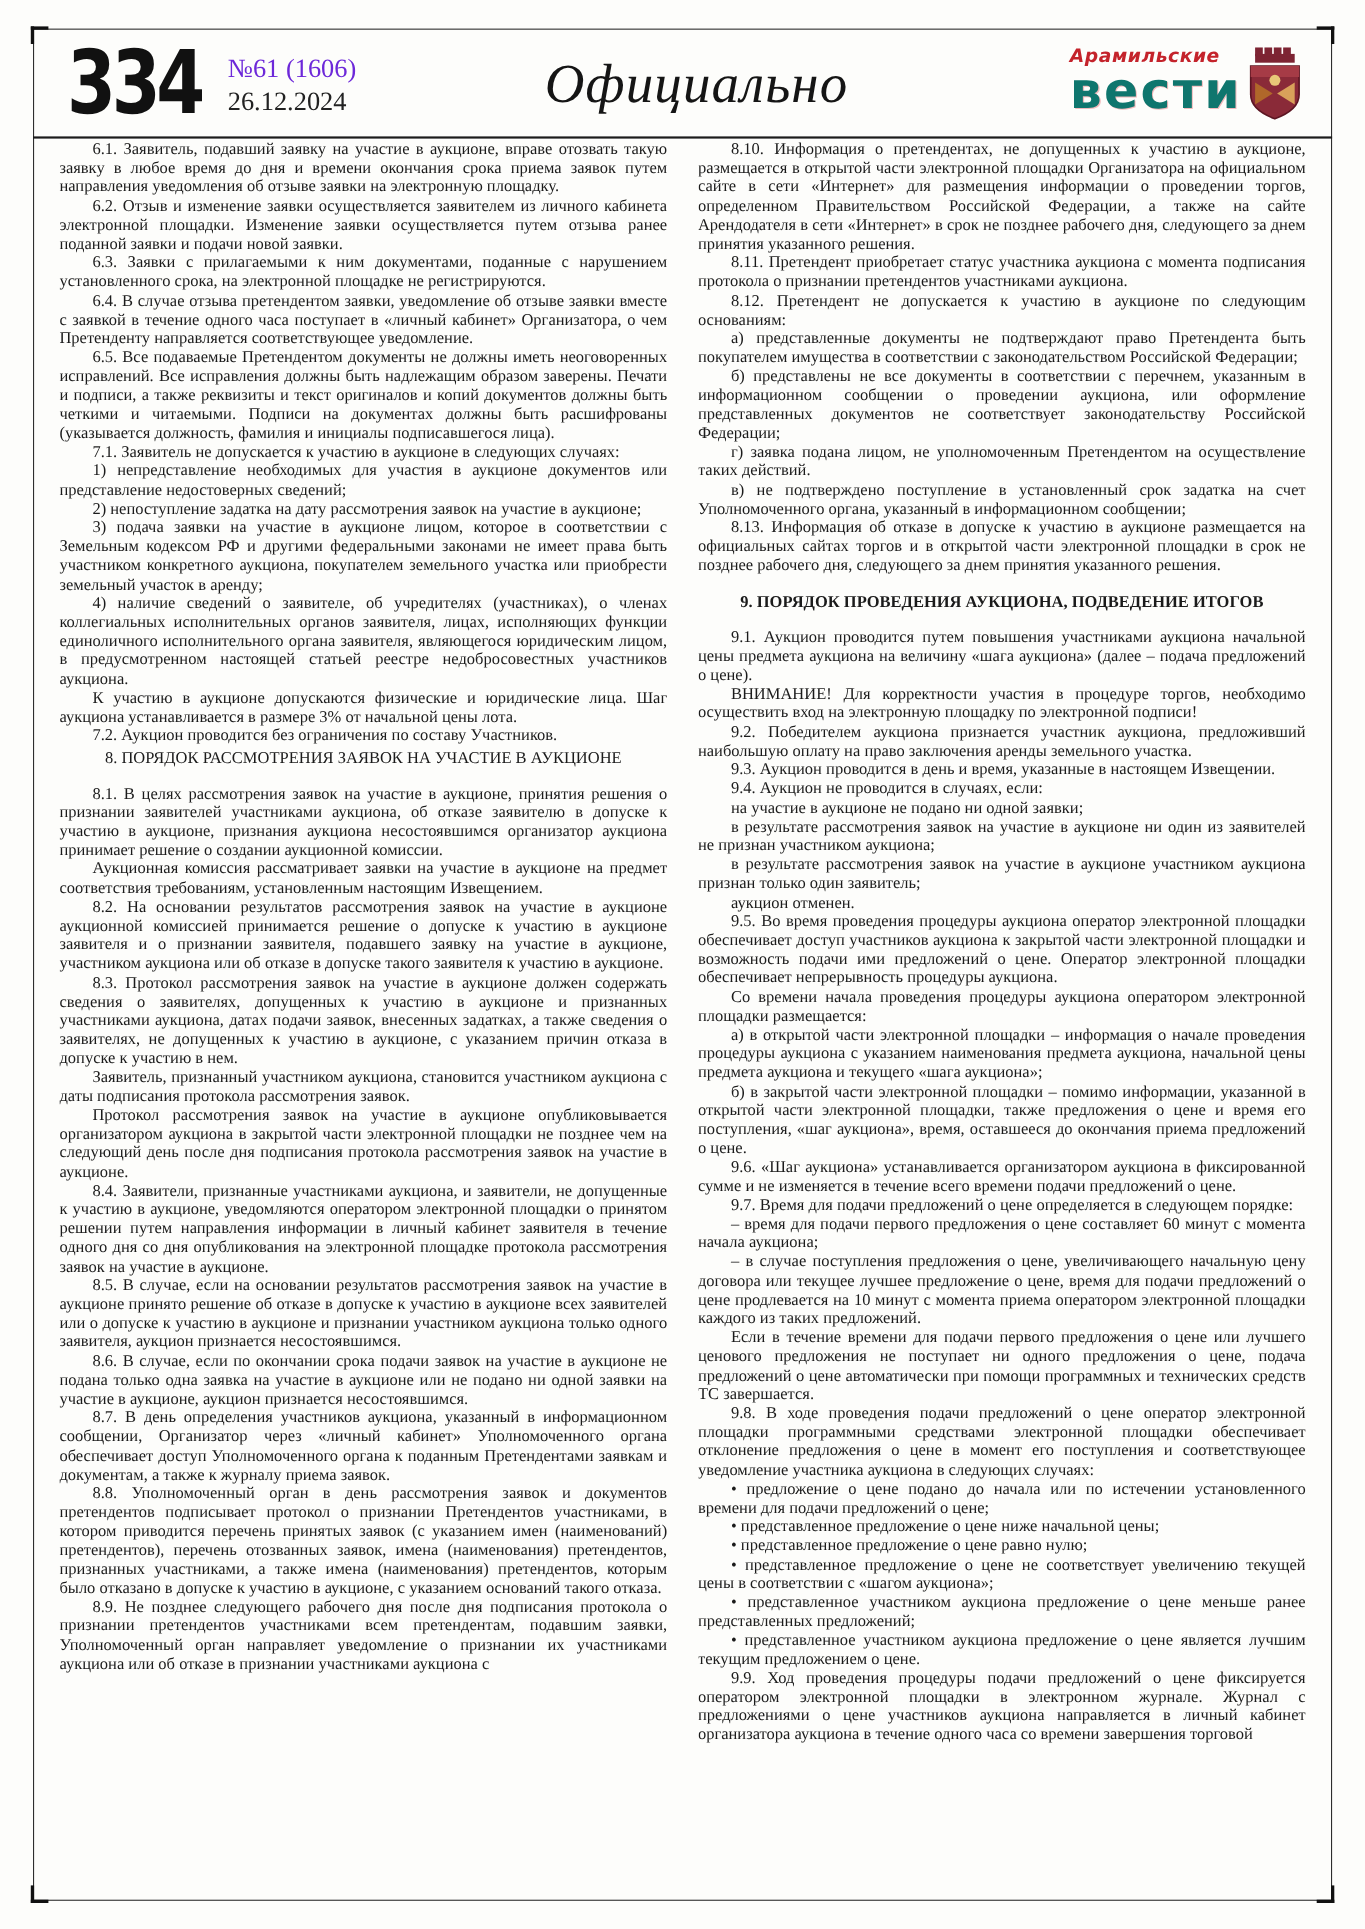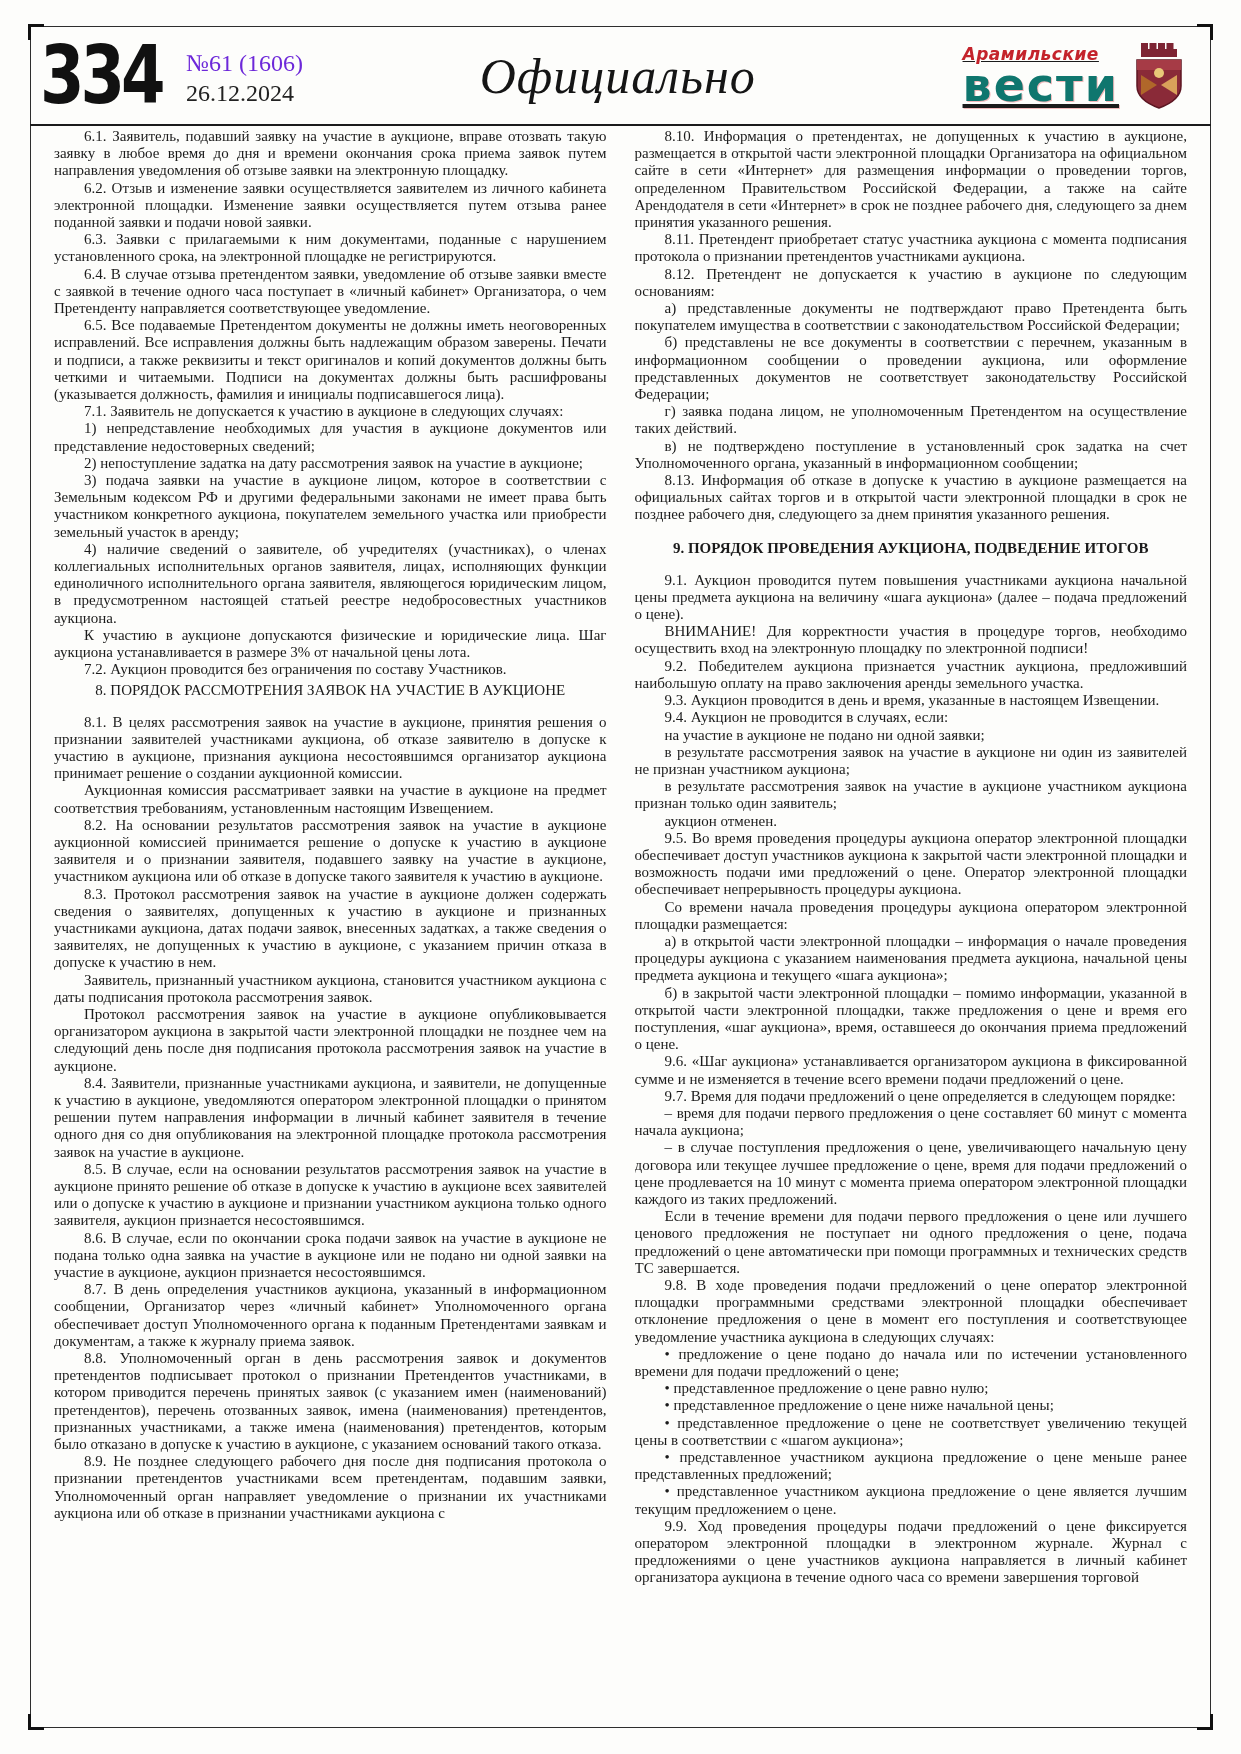--- a/index.html
+++ b/index.html
@@ -24,21 +24,21 @@
   .corner.br { bottom: -3px; right: -3px; border-bottom: 3px solid #111; border-right: 3px solid #111; }
 
   .page {
     position: absolute; inset: 26px 30px;
     display: flex; flex-direction: column;
   }
 
   
   .header {
     display: flex; align-items: center;
-    padding: 10px 26px 8px 10px;
+    padding: 10px 26px 8px 31px;
     border-bottom: 2px solid #1b1b1b;
     min-height: 100px;
   }
   .pagenum {
     font-family: "DejaVu Sans", sans-serif;
     font-weight: 800;
     font-size: 80px;
     line-height: 0.95;
     letter-spacing: -5px;
     transform: scaleX(0.8);
@@ -51,21 +51,21 @@
   .official {
     flex: 1;
     text-align: center;
     font-style: italic;
     font-weight: 500;
     font-size: 50px;
     color: #151515;
     padding-right: 30px;
     letter-spacing: 1px;
   }
-  .brand { display: flex; align-items: center; gap: 14px; text-decoration: underline; }
+  .brand { display: flex; gap: 4px; }
   .brand-text { text-align: left; line-height: 1; }
   .brand-top {
     font-family: "DejaVu Sans", sans-serif;
     font-weight: bold;
     font-style: italic;
     font-size: 17px;
     color: #c4232b;
     letter-spacing: 0.5px;
     display: block;
     margin-bottom: 2px;
@@ -202,22 +202,22 @@
         <div class="p">Со времени начала проведения процедуры аукциона оператором электронной площадки размещается:</div>
         <div class="p">а) в открытой части электронной площадки – информация о начале проведения процедуры аукциона с указанием наименования предмета аукциона, начальной цены предмета аукциона и текущего «шага аукциона»;</div>
         <div class="p">б) в закрытой части электронной площадки – помимо информации, указанной в открытой части электронной площадки, также предложения о цене и время его поступления, «шаг аукциона», время, оставшееся до окончания приема предложений о цене.</div>
         <div class="p">9.6. «Шаг аукциона» устанавливается организатором аукциона в фиксированной сумме и не изменяется в течение всего времени подачи предложений о цене.</div>
         <div class="p">9.7. Время для подачи предложений о цене определяется в следующем порядке:</div>
         <div class="p">– время для подачи первого предложения о цене составляет 60 минут с момента начала аукциона;</div>
         <div class="p">– в случае поступления предложения о цене, увеличивающего начальную цену договора или текущее лучшее предложение о цене, время для подачи предложений о цене продлевается на 10 минут с момента приема оператором электронной площадки каждого из таких предложений.</div>
         <div class="p">Если в течение времени для подачи первого предложения о цене или лучшего ценового предложения не поступает ни одного предложения о цене, подача предложений о цене автоматически при помощи программных и технических средств ТС завершается.</div>
         <div class="p">9.8. В ходе проведения подачи предложений о цене оператор электронной площадки программными средствами электронной площадки обеспечивает отклонение предложения о цене в момент его поступления и соответствующее уведомление участника аукциона в следующих случаях:</div>
         <div class="p">• предложение о цене подано до начала или по истечении установленного времени для подачи предложений о цене;</div>
+        <div class="p">• представленное предложение о цене ниже начальной цены;</div>
         <div class="p">• представленное предложение о цене равно нулю;</div>
-        <div class="p">• представленное предложение о цене ниже начальной цены;</div>
         <div class="p">• представленное предложение о цене не соответствует увеличению текущей цены в соответствии с «шагом аукциона»;</div>
         <div class="p">• представленное участником аукциона предложение о цене меньше ранее представленных предложений;</div>
         <div class="p">• представленное участником аукциона предложение о цене является лучшим текущим предложением о цене.</div>
         <div class="p">9.9. Ход проведения процедуры подачи предложений о цене фиксируется оператором электронной площадки в электронном журнале. Журнал с предложениями о цене участников аукциона направляется в личный кабинет организатора аукциона в течение одного часа со времени завершения торговой</div>
       </div>
   </div>
 
 </div>
 
 </body></html>

